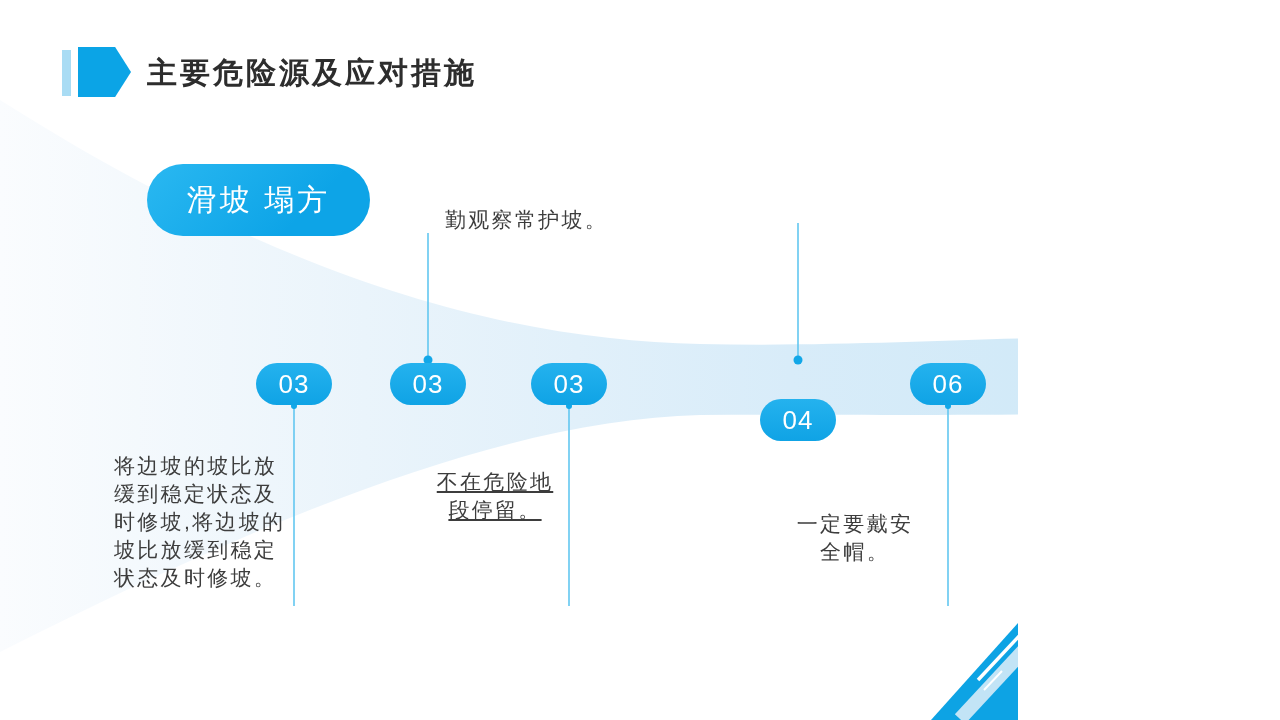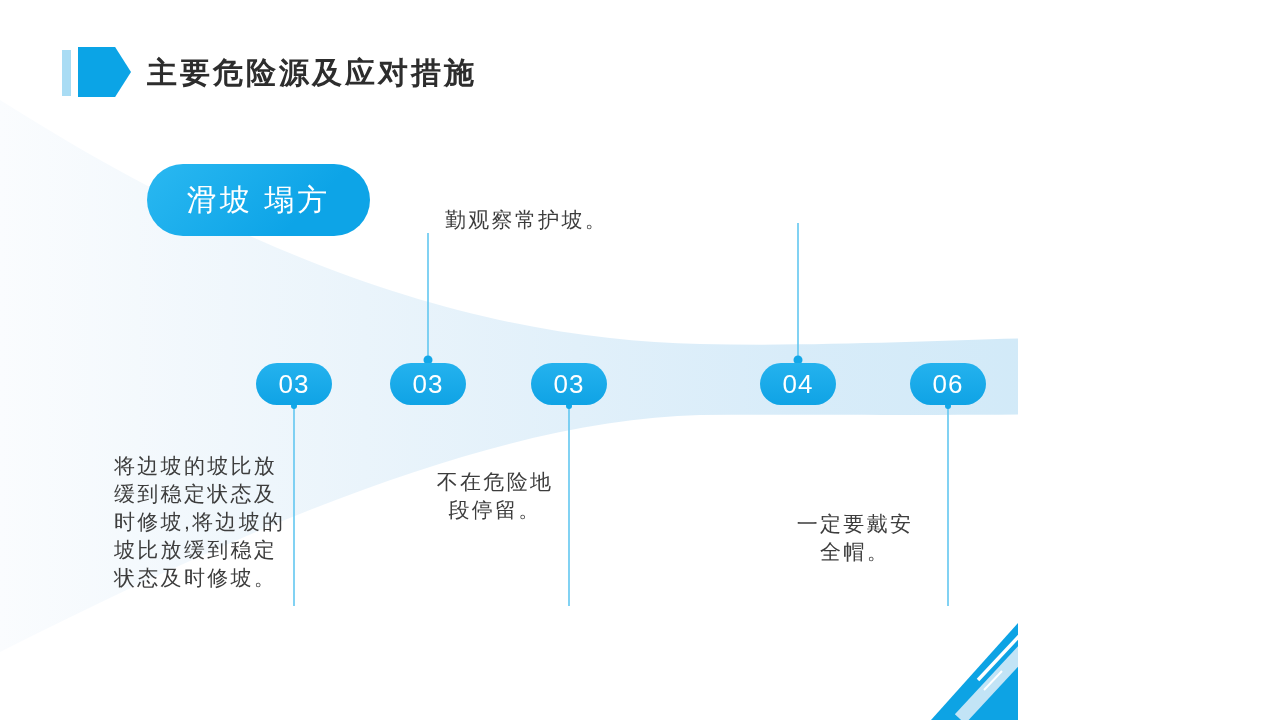--- a/index.html
+++ b/index.html
@@ -21,27 +21,27 @@
 
   
   .arrow-svg{position:absolute;left:0;top:0;width:1280px;height:720px;}
 
   
   .step-pill{position:absolute;top:363px;width:76px;height:42px;border-radius:21px;
              background:linear-gradient(180deg,#24b2ee 0%,#0fa3e5 100%);
              display:flex;align-items:center;justify-content:center;
              color:#ffffff;font-size:26px;letter-spacing:1px;}
   .step-pill.p1{left:256px;} .step-pill.p2{left:390px;} .step-pill.p3{left:531px;}
-  .step-pill.p4{left:760px;} .step-pill.p5{left:910px;}
+  .step-pill.p4{left:760px;margin-top:36px;} .step-pill.p5{left:910px;}
 
   
   .note{position:absolute;color:#3d3d3d;font-size:21px;letter-spacing:2.3px;line-height:28px;text-align:center;}
   .note.n1{left:114px;top:452px;width:180px;text-align:left;}
   .note.n2{left:445px;top:206px;white-space:nowrap;}
-  .note.n3{left:429px;top:468px;width:132px;text-align:center;}
+  .note.n3{left:429px;top:468px;width:132px;text-align:center;text-decoration:underline;}
   .note.n4{left:799px;top:196px;white-space:nowrap;}
   .note.n5{left:789px;top:466px;width:132px;text-align:center;margin-top:44px;}
 
   
   .corner-svg{position:absolute;right:0;bottom:0;width:120px;height:120px;}
 </style>
 </head>
 <body>
 
 <div class="slide">

